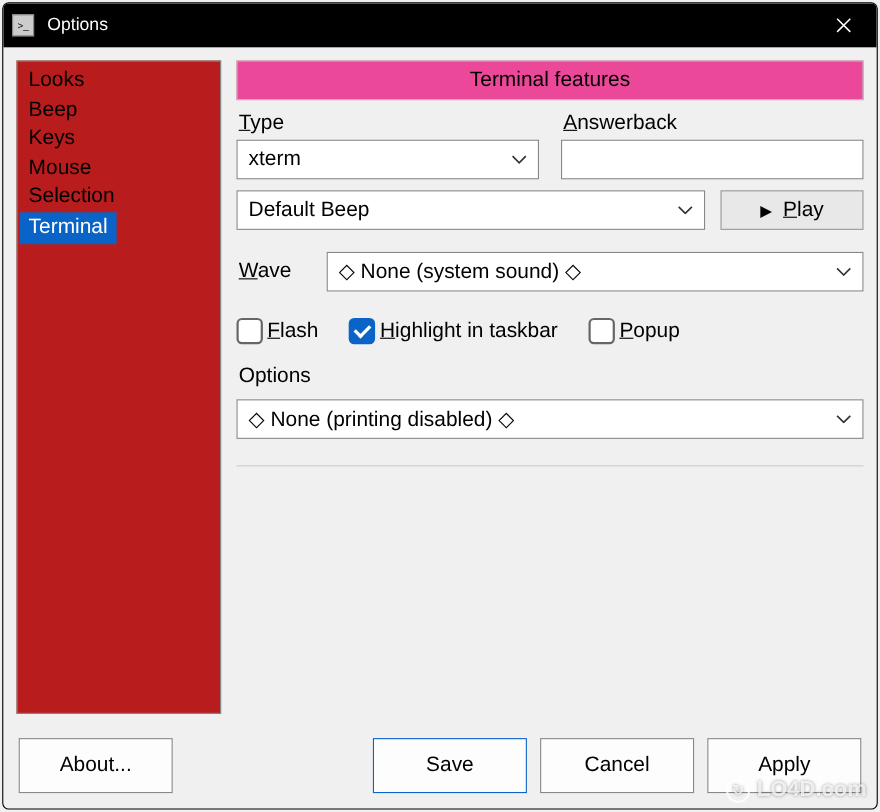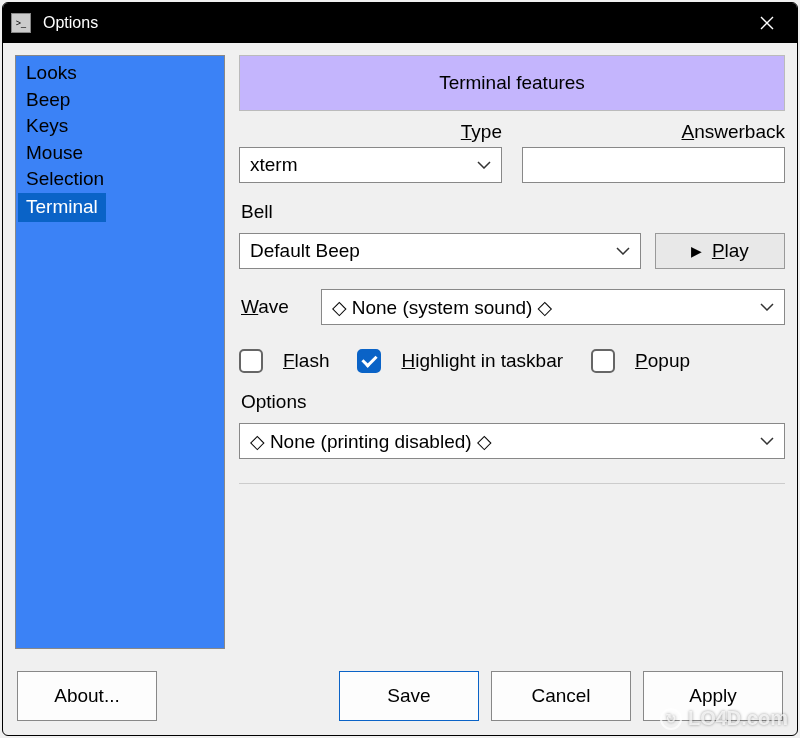--- a/index.html
+++ b/index.html
@@ -57,22 +57,22 @@
       font-size: 18px;
       cursor: pointer;
     }
     .content {
       flex: 1;
       display: flex;
       padding: 12px;
       gap: 14px;
     }
     .sidebar {
-      width: 210px;
-      background: #3b82f6;
+      width: 186px;
+      background: #b91c1c;
       border: 1px solid #888;
       padding: 4px 2px;
     }
     .sidebar-item {
       padding: 1px 8px;
       cursor: pointer;
       line-height: 1.4;
     }
     .sidebar-item.selected {
       background: #0a63c7;
@@ -80,26 +80,26 @@
       display: inline-block;
     }
     .sidebar-row { display: block; }
     .main {
       flex: 1;
       display: flex;
       flex-direction: column;
       gap: 10px;
     }
     .section-header {
-      background: #c4b5fd;
+      background: #ec4899;
       border: 1px solid #bbb;
       text-align: center;
-      padding: 16px 0;
-    }
-    .form-row { display: flex; gap: 20px; text-align: right; }
+      padding: 6px 0;
+    }
+    .form-row { display: flex; gap: 20px; }
     .form-col { flex: 1; display: flex; flex-direction: column; gap: 4px; }
     .label { padding-left: 2px; }
     .select, .input, .combo {
       background: #fff;
       border: 1px solid #888;
       height: 36px;
       display: flex;
       align-items: center;
       padding: 0 10px;
       position: relative;
@@ -128,21 +128,21 @@
       cursor: pointer;
       height: 36px;
     }
     .play-icon { font-size: 14px; }
     .wave-row { display: flex; gap: 16px; align-items: center; margin-top: 10px; }
     .wave-combo { flex: 1; margin-left: 16px; }
     .checkbox-row { display: flex; gap: 28px; margin-top: 14px; align-items: center; }
     .checkbox {
       display: flex;
       align-items: center;
-      gap: 20px;
+      gap: 4px;
       cursor: pointer;
     }
     .cb-box {
       width: 24px;
       height: 24px;
       border: 2px solid #666;
       border-radius: 5px;
       background: #fff;
       display: flex;
       align-items: center;
@@ -242,21 +242,20 @@
           </div>
         </div>
         <div class="form-col">
           <div class="label"><span class="underline">A</span>nswerback</div>
           <div class="input">
             <span></span>
           </div>
         </div>
       </div>
 
-      <div class="group-label label">Bell</div>
       <div class="bell-row">
         <div class="select bell-select">
           <span>Default Beep</span>
           <span class="chevron">
               <svg width="14" height="8" viewBox="0 0 14 8">
                 <path d="M1 1 L7 7 L13 1" stroke="#333" stroke-width="1.5" fill="none"></path>
               </svg>
             </span>
         </div>
         <div class="play-btn">

